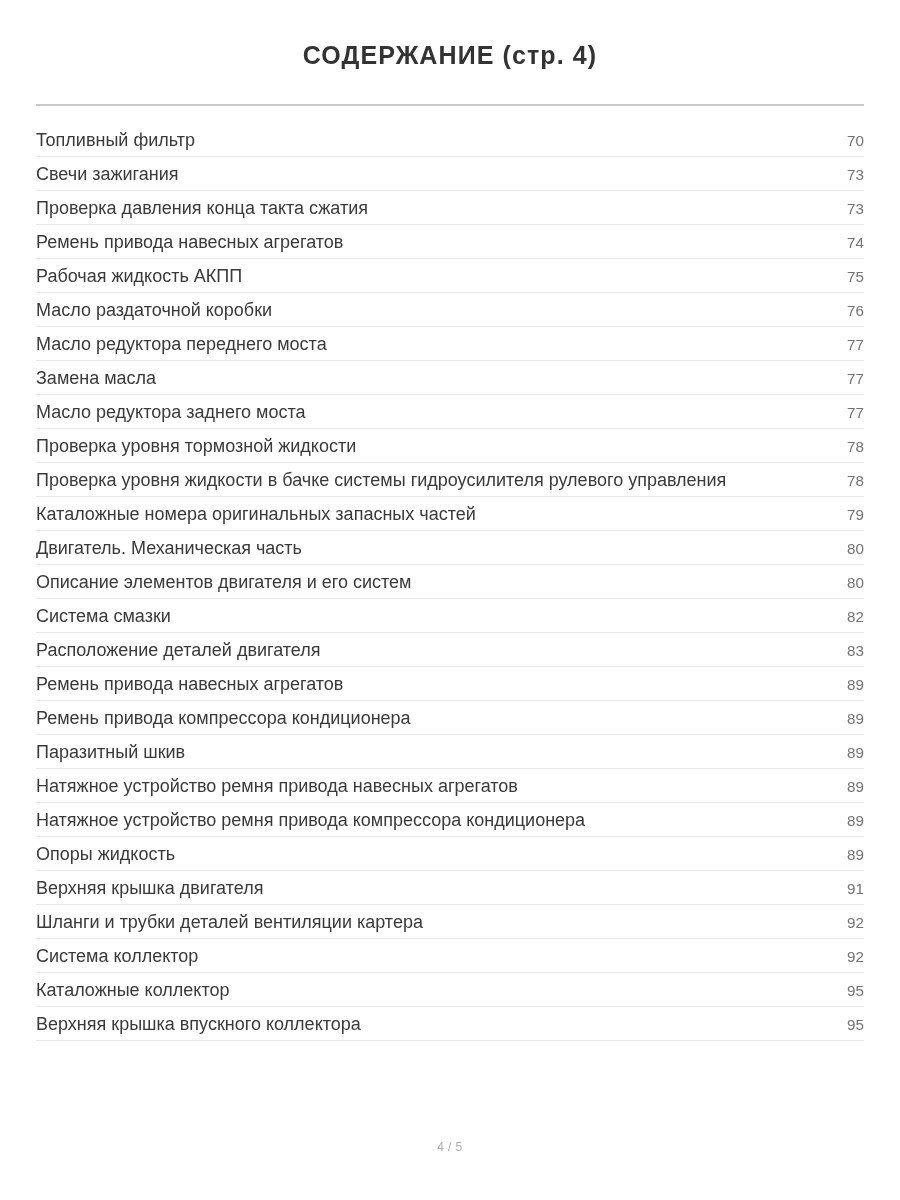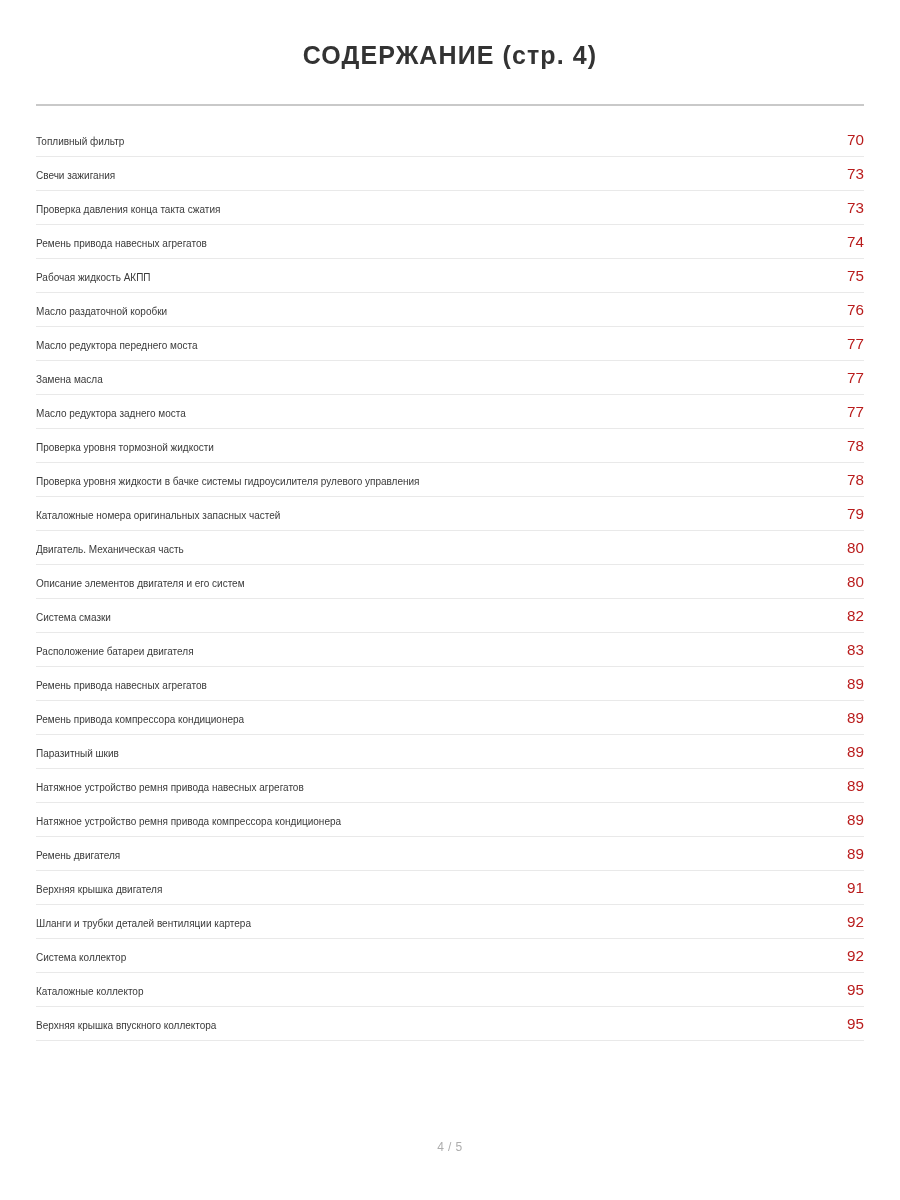--- a/index.html
+++ b/index.html
@@ -57,32 +57,32 @@
     display: flex;
     align-items: baseline;
     justify-content: space-between;
     height: 34px;
     box-sizing: border-box;
     border-bottom: 1px solid #e9e9e9;
     padding-top: 3px;
   }
 
   .toc-label {
-    font-size: 10px;
+    font-size: 18px;
     color: #3a3a3a;
     line-height: 28px;
     white-space: nowrap;
     overflow: hidden;
     text-overflow: ellipsis;
     padding-right: 16px;
   }
 
   .toc-page {
     font-size: 15.2px;
-    color: #b91c1c;
+    color: #737373;
     line-height: 28px;
     flex: 0 0 auto;
     min-width: 26px;
     text-align: right;
   }
 
   .footer {
     position: absolute;
     left: 0;
     right: 0;
@@ -157,21 +157,21 @@
       </div>
       <div class="toc-row">
         <span class="toc-label">Описание элементов двигателя и его систем</span>
         <span class="toc-page">80</span>
       </div>
       <div class="toc-row">
         <span class="toc-label">Система смазки</span>
         <span class="toc-page">82</span>
       </div>
       <div class="toc-row">
-        <span class="toc-label">Расположение батареи двигателя</span>
+        <span class="toc-label">Расположение деталей двигателя</span>
         <span class="toc-page">83</span>
       </div>
       <div class="toc-row">
         <span class="toc-label">Ремень привода навесных агрегатов</span>
         <span class="toc-page">89</span>
       </div>
       <div class="toc-row">
         <span class="toc-label">Ремень привода компрессора кондиционера</span>
         <span class="toc-page">89</span>
       </div>
@@ -181,21 +181,21 @@
       </div>
       <div class="toc-row">
         <span class="toc-label">Натяжное устройство ремня привода навесных агрегатов</span>
         <span class="toc-page">89</span>
       </div>
       <div class="toc-row">
         <span class="toc-label">Натяжное устройство ремня привода компрессора кондиционера</span>
         <span class="toc-page">89</span>
       </div>
       <div class="toc-row">
-        <span class="toc-label">Ремень двигателя</span>
+        <span class="toc-label">Опоры жидкость</span>
         <span class="toc-page">89</span>
       </div>
       <div class="toc-row">
         <span class="toc-label">Верхняя крышка двигателя</span>
         <span class="toc-page">91</span>
       </div>
       <div class="toc-row">
         <span class="toc-label">Шланги и трубки деталей вентиляции картера</span>
         <span class="toc-page">92</span>
       </div>

